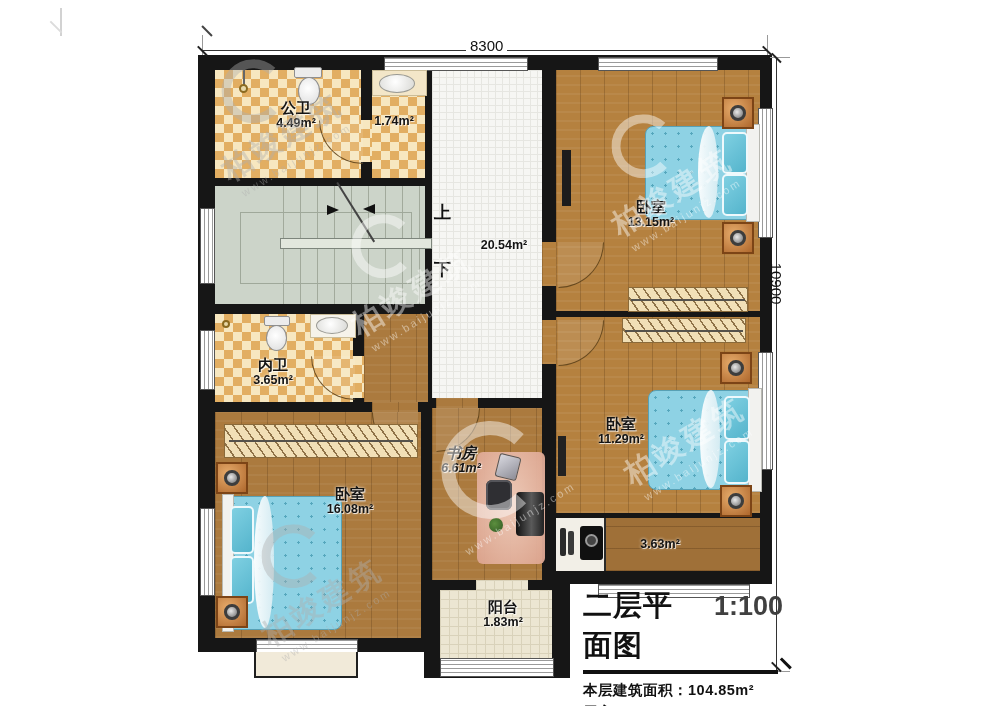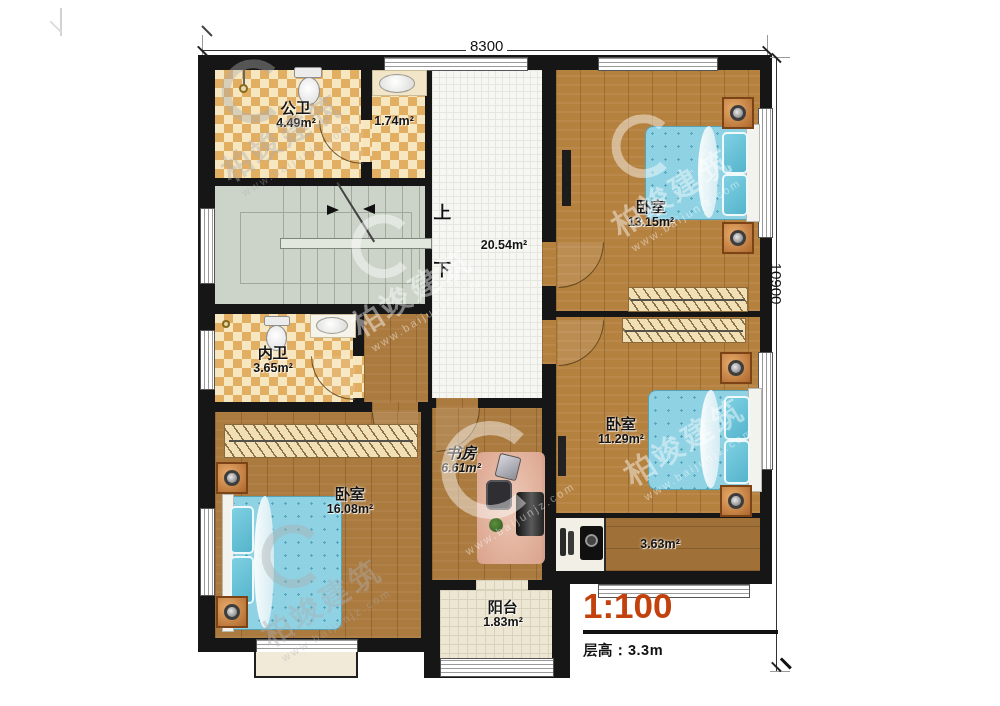--- a/index.html
+++ b/index.html
@@ -68,21 +68,21 @@
 
   
   .dimline{background:#333;}
   .tick{position:absolute;width:13px;height:1.6px;background:#222;transform:rotate(45deg);}
   .dimtext{position:absolute;font-size:15px;color:#111;background:#fff;padding:0 4px;}
 
   
   #titleblock{position:absolute;left:583px;top:586px;width:200px;}
   .titlerow{display:flex;align-items:baseline;gap:12px;}
   .tb-title{font-size:29px;font-weight:600;letter-spacing:1px;color:#111;}
-  .tb-scale{font-size:35px;font-weight:600;color:#c2410c;}
+  .tb-scale{font-size:27px;font-weight:600;color:#404040;}
   .tb-rule{height:4px;background:#111;margin:4px 0 7px 0;width:195px;}
   .tb-line{font-size:14.5px;font-weight:600;color:#111;margin-top:3px;letter-spacing:.5px;}
 
   
   .wm{position:absolute;display:flex;flex-direction:column;align-items:center;
       transform:rotate(-32deg);pointer-events:none;z-index:40;}
   .wm .logo{width:46px;height:46px;border-radius:50%;border:9px solid currentColor;
       border-right-color:transparent;transform:rotate(30deg);margin-bottom:2px;}
   .wm .brand{font-size:30px;font-weight:700;letter-spacing:4px;white-space:nowrap;}
   .wm .url{font-size:11px;letter-spacing:2.5px;white-space:nowrap;}
@@ -210,21 +210,21 @@
   <div class="rlabel" style="left:394px;top:114px;">
     <div class="rarea">1.74m²</div>
   </div>
   <div class="rlabel" style="left:504px;top:238px;">
     <div class="rarea">20.54m²</div>
   </div>
   <div class="rlabel" style="left:651px;top:198px;">
     <div class="rname">卧室</div>
     <div class="rarea">13.15m²</div>
   </div>
-  <div class="rlabel" style="left:273px;top:344px;text-align:center;">
+  <div class="rlabel" style="left:273px;top:356px;text-align:center;">
     <div class="rname">内卫</div>
     <div class="rarea">3.65m²</div>
   </div>
   <div class="rlabel" style="left:461px;top:444px;font-style:italic;">
     <div class="rname">书房</div>
     <div class="rarea">6.61m²</div>
   </div>
   <div class="rlabel" style="left:621px;top:415px;">
     <div class="rname">卧室</div>
     <div class="rarea">11.29m²</div>
@@ -257,24 +257,28 @@
   <div class="tick" style="left:770px;top:666px;"></div>
   <div class="dimtext" style="left:752px;top:275px;transform:rotate(90deg);background:none;">10900</div>
 
   <div class="abs" style="left:60px;top:8px;width:2px;height:28px;background:#d2d2d2;"></div>
   <div class="abs" style="left:48px;top:26px;width:16px;height:2px;background:#dcdcdc;transform:rotate(45deg);"></div>
   <div class="abs" style="left:200px;top:30px;width:14px;height:2px;background:#444;transform:rotate(45deg);"></div>
   <div class="abs" style="left:779px;top:662px;width:14px;height:2.5px;background:#111;transform:rotate(45deg);"></div>
 
   <div id="titleblock">
     <div class="titlerow">
+      <span class="tb-title">二层平面图</span>
       <span class="tb-scale">1:100</span>
     </div>
     <div class="tb-rule"></div>
     <div class="tb-line">
+      <span>本层建筑面积：</span><span>104.85m²</span>
+    </div>
+    <div class="tb-line">
       <span>层高：</span><span>3.3m</span>
     </div>
   </div>
 
   <div class="wm wm-gray" style="left:200px;top:55px;">
     <div class="logo"></div>
     <div class="brand">柏竣建筑</div>
     <div class="url">www.baijunjz.com</div>
   </div>
   <div class="wm wm-white" style="left:330px;top:210px;">

